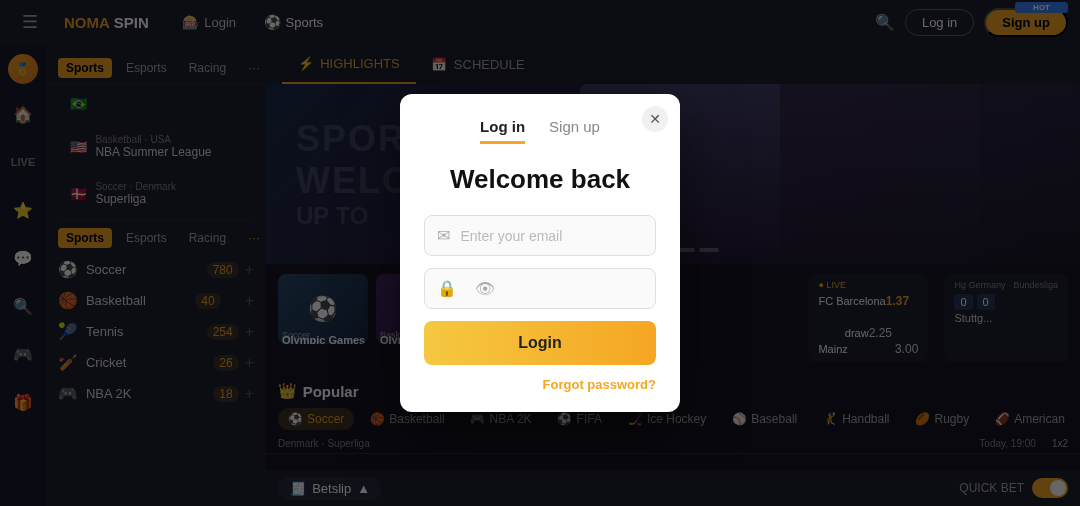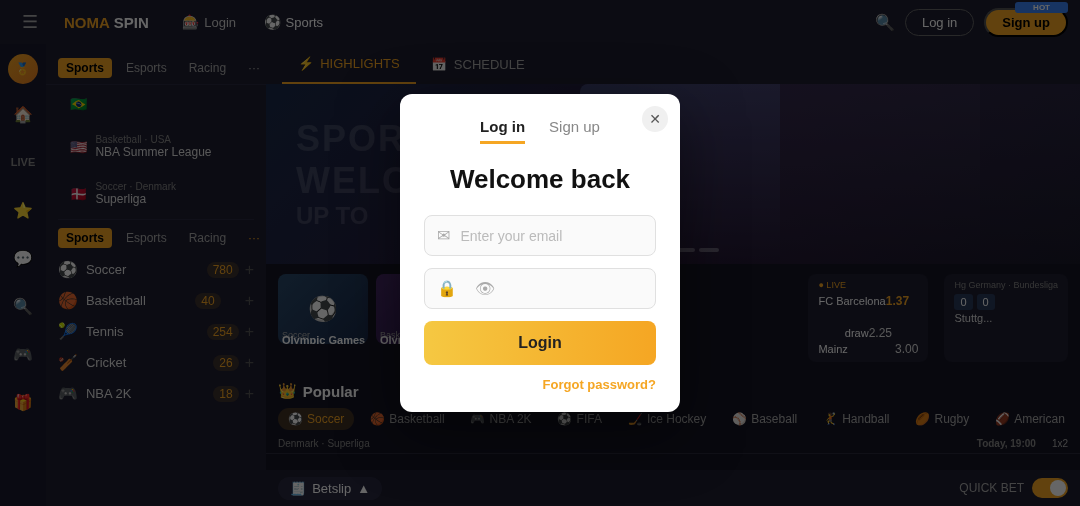--- a/index.html
+++ b/index.html
@@ -189,21 +189,21 @@
       width: 16px; height: 16px; background: #fff; border-radius: 50%;
       position: absolute; top: 2px; right: 2px;
     }
 
     
     .match-row {
       display: flex; align-items: center; padding: 4px 12px;
       border-bottom: 1px solid #2a2a3a;
     }
     .match-league { color: #888; font-size: 10px; }
-    .match-time { color: #888; font-size: 10px; margin-left: auto; font-weight: bold; }
+    .match-time { color: #888; font-size: 10px; margin-left: auto; }
 
     
     .modal-overlay {
       position: absolute; inset: 0;
       background: rgba(0,0,0,0.6);
       z-index: 50; display: flex; align-items: center; justify-content: center;
     }
     .modal {
       background: #fff; border-radius: 12px; width: 280px;
       padding: 24px 24px 20px; position: relative;

